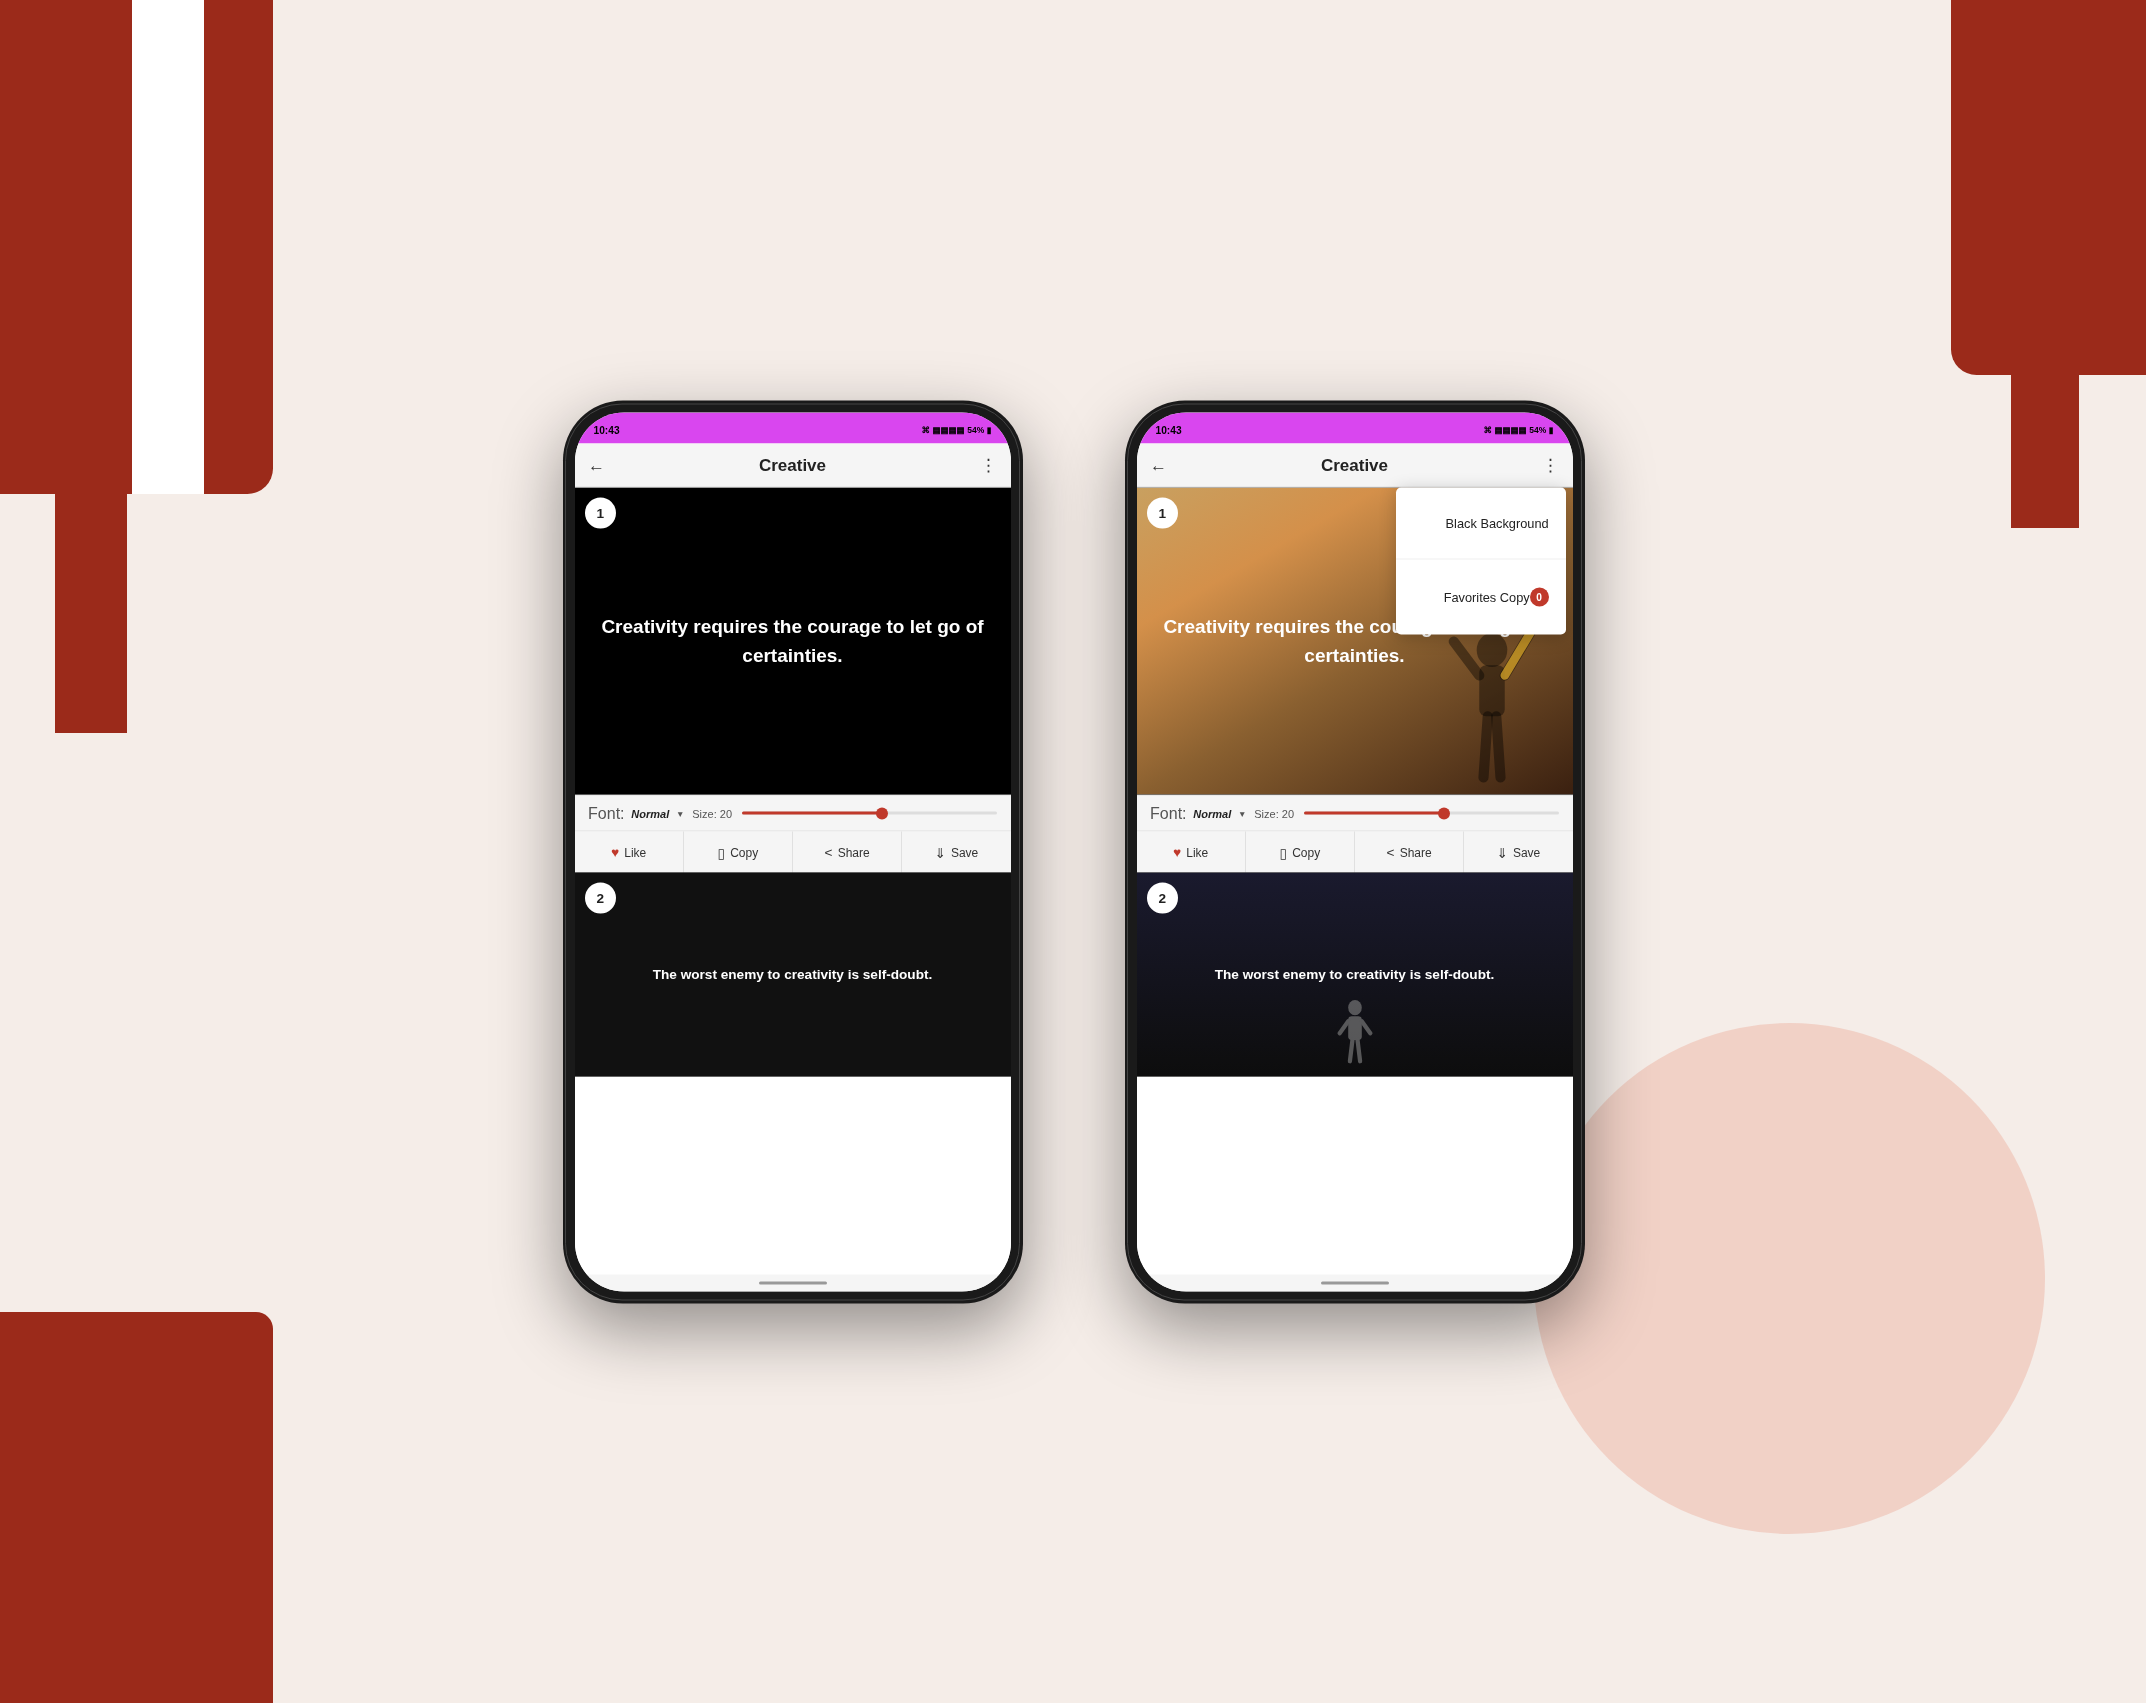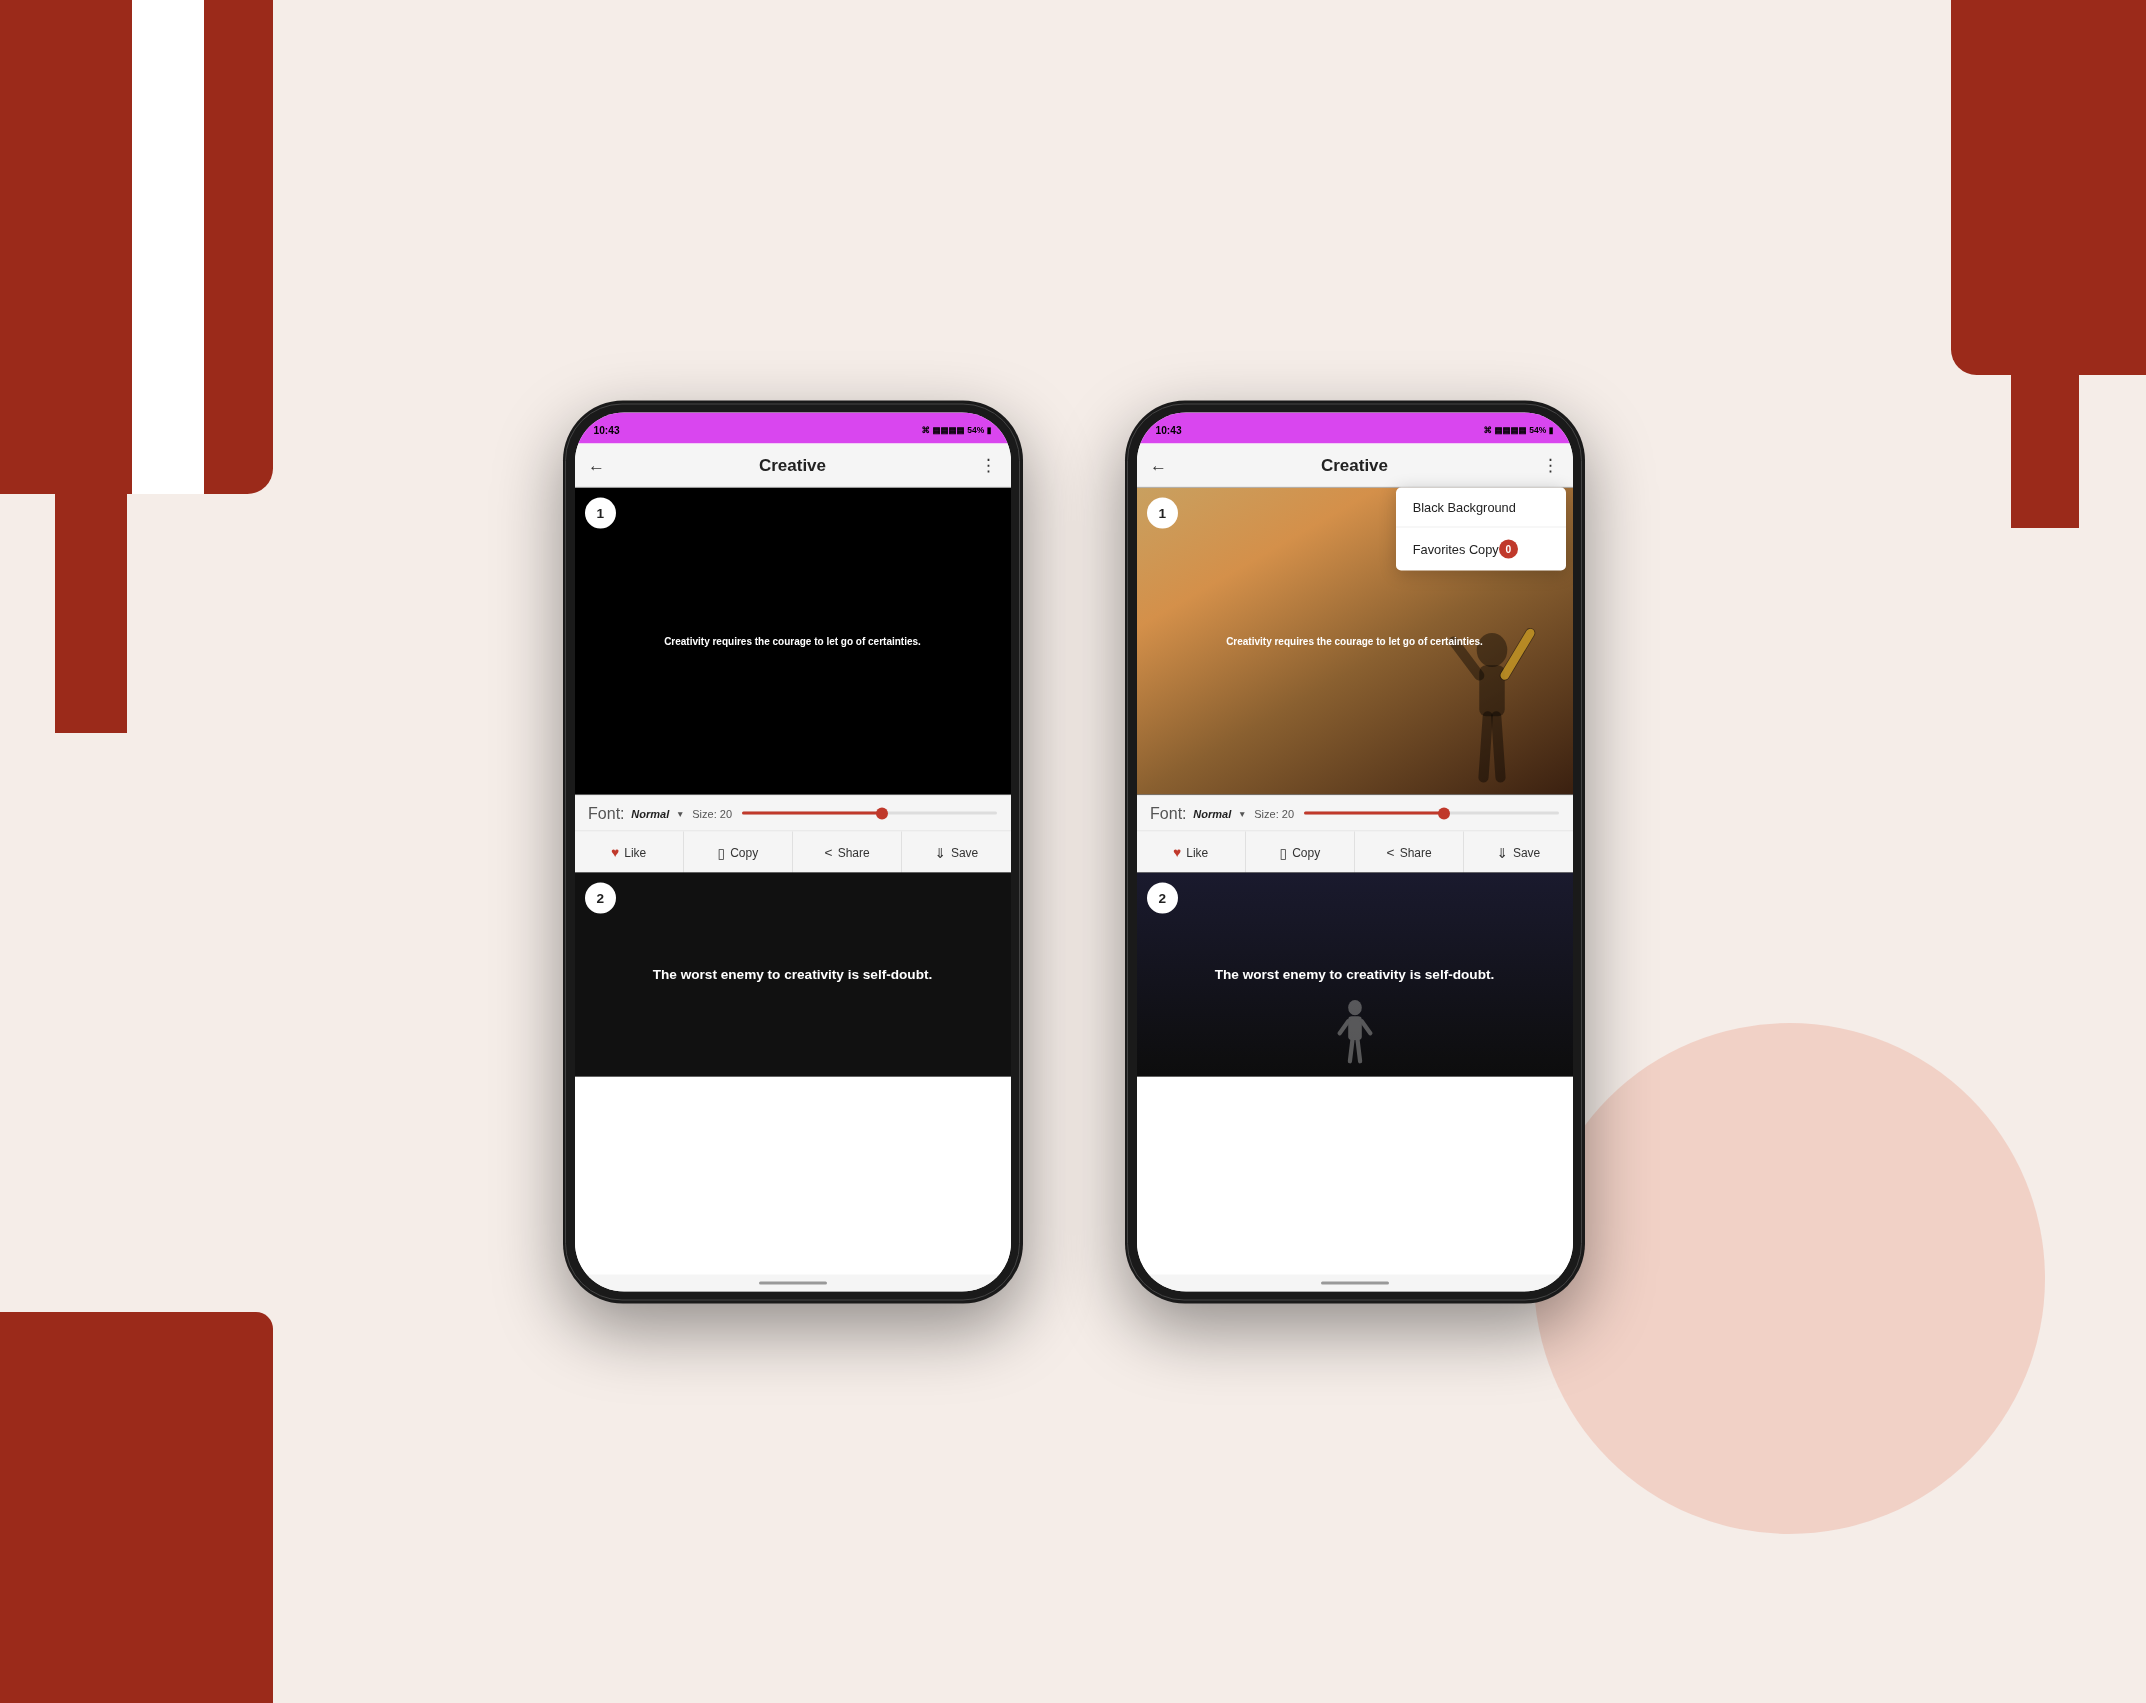--- a/index.html
+++ b/index.html
@@ -190,26 +190,26 @@
       top: 44px;
       right: 6.8px;
       background: white;
       border-radius: 5.1px;
       box-shadow: 0 3.4px 17px rgba(0,0,0,0.2);
       z-index: 200;
       min-width: 170px;
     }
 
     .dropdown-item {
-      padding: 12px 17px;
+      padding: 28px 17px;
       font-size: 12.8px;
       color: #222;
       display: flex;
       align-items: center;
-      justify-content: flex-start;
+      justify-content: flex-end;
       cursor: pointer;
     }
 
     .dropdown-item:not(:last-child) {
       border-bottom: 0.9px solid #f0f0f0;
     }
 
     .favorites-badge {
       background: #c0392b;
       color: white;
@@ -260,21 +260,21 @@
       align-items: center;
       justify-content: center;
       font-size: 13.6px;
       font-weight: 700;
       color: #222;
       z-index: 10;
     }
 
     .quote-text {
       color: white;
-      font-size: 10px;
+      font-size: 19px;
       font-weight: 700;
       text-align: center;
       line-height: 1.5;
       position: relative;
       z-index: 5;
     }
 
     
     .font-controls {
       display: flex;

